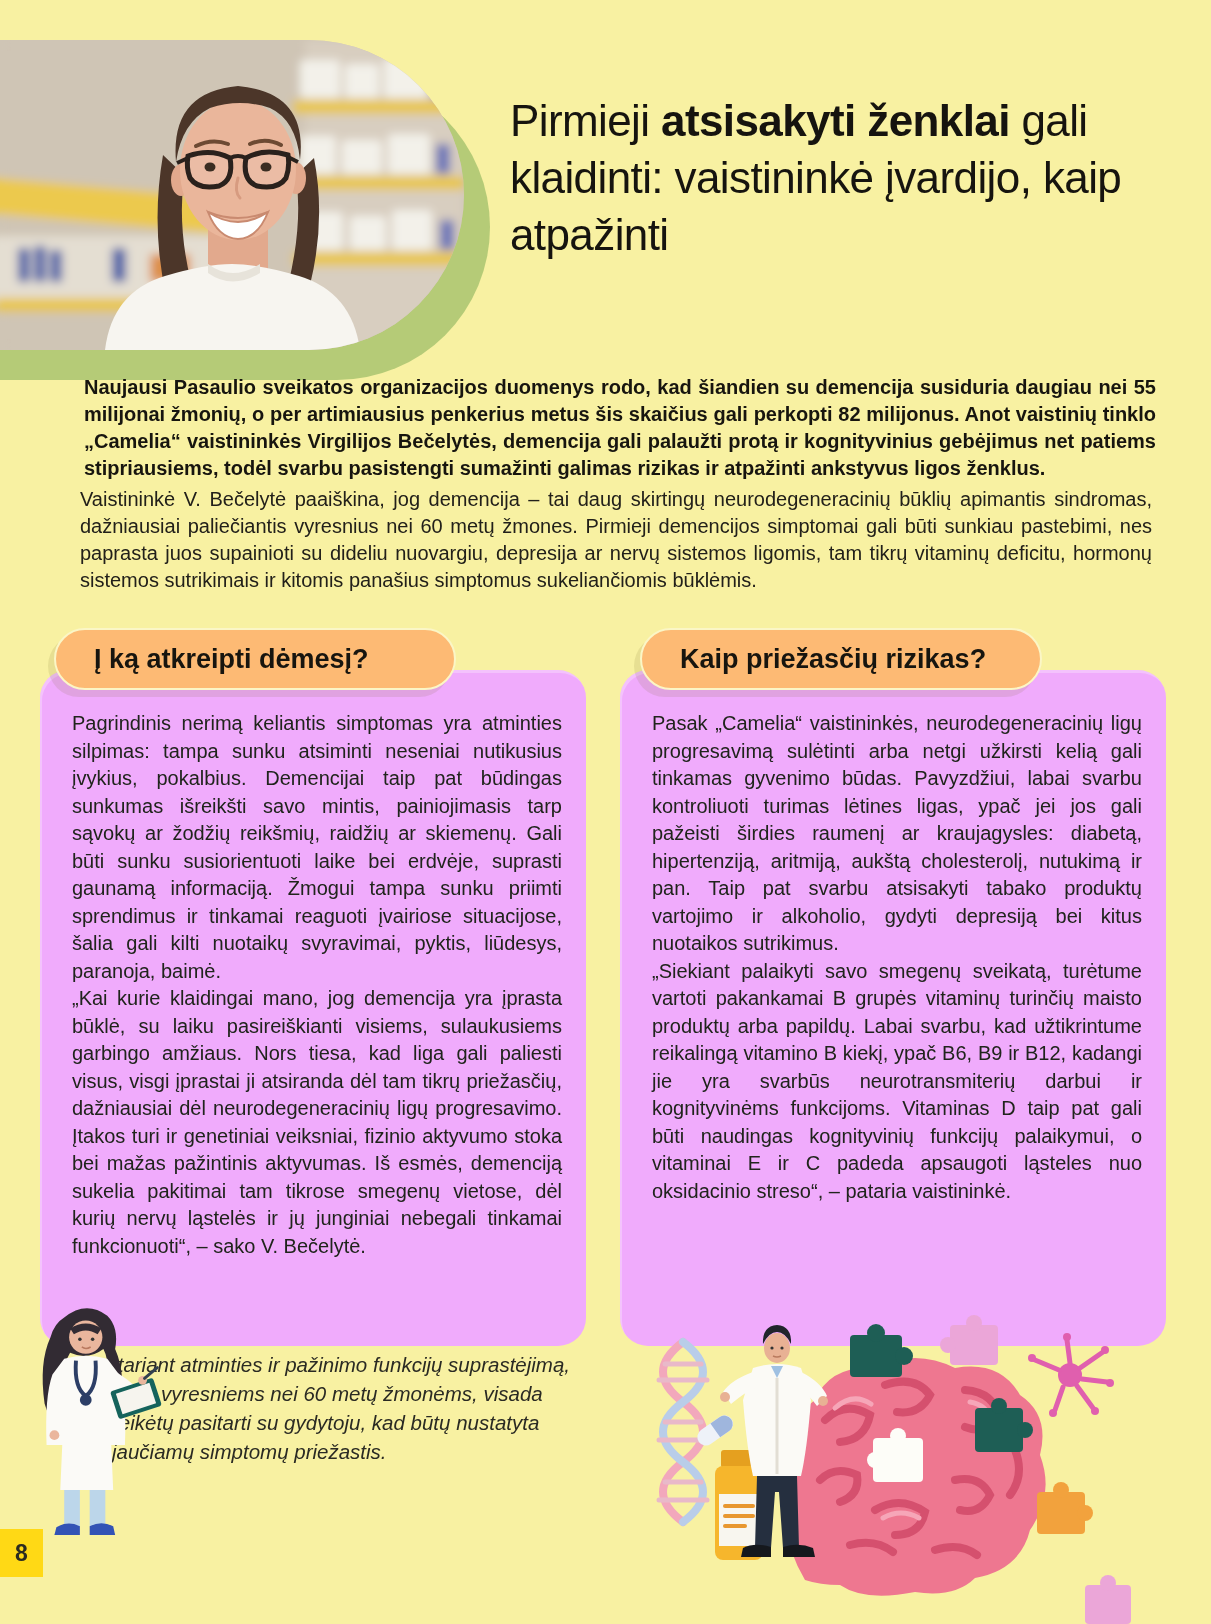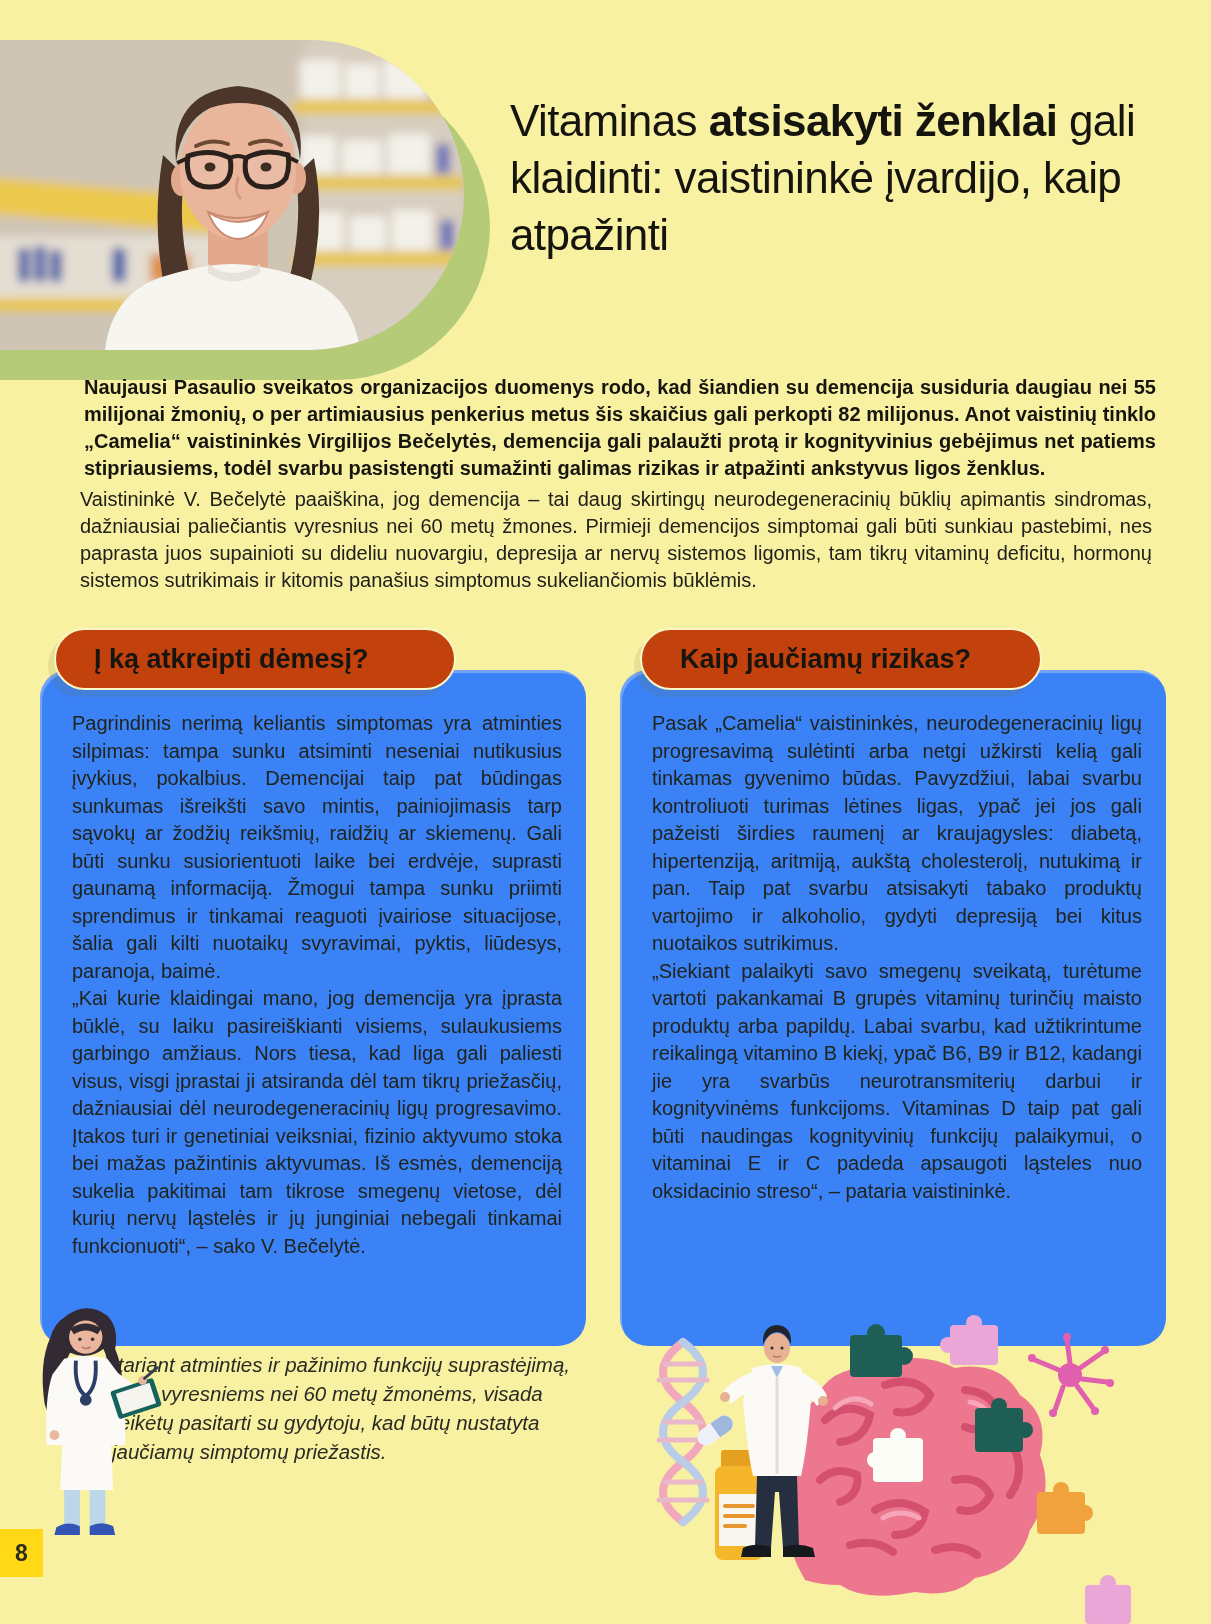--- a/index.html
+++ b/index.html
@@ -26,31 +26,31 @@
   .lead {
     position:absolute; left:72px; top:362px; width:1072px; margin:12px;
     font-size:20px; font-weight:700; line-height:27px; text-align:justify; color:#17150f;
   }
   .body-par {
     position:absolute; left:72px; top:478px; width:1072px; margin:8px;
     font-size:20px; line-height:27px; text-align:justify; color:#22201a;
   }
   .box {
     position:absolute; top:670px; width:546px; height:676px;
-    background:#3b82f6; border-radius:28px;
+    background:#f0abfc; border-radius:28px;
     box-shadow: inset 2px 3px 0 rgba(255,255,255,0.28);
     z-index:1;
   }
   .box.bleft  { left:40px; }
   .box.bright { left:620px; }
   .box-text { position:absolute; left:32px; right:24px; top:40px; }
   .box-text p { margin:0; font-size:20px; line-height:27.5px; text-align:justify; color:#20241c; }
   .pill {
     position:absolute; top:628px; height:62px; min-width:402px; box-sizing:border-box;
-    background:#c2410c; border:2px solid #fbf6c6; border-radius:34px;
+    background:#fdba74; border:2px solid #fbf6c6; border-radius:34px;
     box-shadow:-6px 7px 0 rgba(118,112,40,0.13);
     display:flex; align-items:center; padding:0 38px;
     font-size:27px; font-weight:700; color:#17150f; z-index:3;
   }
   .pill.pleft  { left:54px; }
   .pill.pright { left:640px; }
   .quote {
     position:absolute; left:112px; top:1350px; width:482px; margin:0;
     font-style:italic; font-size:20.5px; line-height:29px; color:#2a2a23;
   }
@@ -129,21 +129,21 @@
       </g>
       <ellipse cx="210" cy="127" rx="5.5" ry="4.5" fill="#3a2d22"></ellipse>
       <ellipse cx="266" cy="127" rx="5.5" ry="4.5" fill="#3a2d22"></ellipse>
       <path d="M238 138 Q234 152 240 158" stroke="#d79b80" stroke-width="3" fill="none" stroke-linecap="round"></path>
       <path d="M208 172 Q238 192 268 172 Q258 198 238 199 Q218 198 208 172 Z" fill="#ffffff" stroke="#c98a70" stroke-width="2"></path>
       <path d="M208 172 Q238 184 268 172" stroke="#c98a70" stroke-width="2" fill="none"></path>
     </g>
   </svg>
 </div>
 
-<h1 class="title"><span>Vitaminas </span><b>atsisakyti ženklai</b><span> gali klaidinti: vaistininkė įvardijo, kaip atpažinti</span></h1>
+<h1 class="title"><span>Pirmieji </span><b>atsisakyti ženklai</b><span> gali klaidinti: vaistininkė įvardijo, kaip atpažinti</span></h1>
 
 <p class="lead">Naujausi Pasaulio sveikatos organizacijos duomenys rodo, kad šiandien su demencija susiduria daugiau nei 55 milijonai žmonių, o per artimiausius penkerius metus šis skaičius gali perkopti 82 milijonus. Anot vaistinių tinklo „Camelia“ vaistininkės Virgilijos Bečelytės, demencija gali palaužti protą ir kognityvinius gebėjimus net patiems stipriausiems, todėl svarbu pasistengti sumažinti galimas rizikas ir atpažinti ankstyvus ligos ženklus.</p>
 <p class="body-par">Vaistininkė V. Bečelytė paaiškina, jog demencija – tai daug skirtingų neurodegeneracinių būklių apimantis sindromas, dažniausiai paliečiantis vyresnius nei 60 metų žmones. Pirmieji demencijos simptomai gali būti sunkiau pastebimi, nes paprasta juos supainioti su dideliu nuovargiu, depresija ar nervų sistemos ligomis, tam tikrų vitaminų deficitu, hormonų sistemos sutrikimais ir kitomis panašius simptomus sukeliančiomis būklėmis.</p>
 
 <div class="box bleft">
   <div class="box-text">
     <p>Pagrindinis nerimą keliantis simptomas yra atminties silpimas: tampa sunku atsiminti neseniai nutikusius įvykius, pokalbius. Demencijai taip pat būdingas sunkumas išreikšti savo mintis, painiojimasis tarp sąvokų ar žodžių reikšmių, raidžių ar skiemenų. Gali būti sunku susiorientuoti laike bei erdvėje, suprasti gaunamą informaciją. Žmogui tampa sunku priimti sprendimus ir tinkamai reaguoti įvairiose situacijose, šalia gali kilti nuotaikų svyravimai, pyktis, liūdesys, paranoja, baimė.</p>
     <p>„Kai kurie klaidingai mano, jog demencija yra įprasta būklė, su laiku pasireiškianti visiems, sulaukusiems garbingo amžiaus. Nors tiesa, kad liga gali paliesti visus, visgi įprastai ji atsiranda dėl tam tikrų priežasčių, dažniausiai dėl neurodegeneracinių ligų progresavimo. Įtakos turi ir genetiniai veiksniai, fizinio aktyvumo stoka bei mažas pažintinis aktyvumas. Iš esmės, demenciją sukelia pakitimai tam tikrose smegenų vietose, dėl kurių nervų ląstelės ir jų junginiai nebegali tinkamai funkcionuoti“, – sako V. Bečelytė.</p>
   </div>
 </div>
@@ -151,21 +151,21 @@
   <span>Į ką atkreipti dėmesį?</span>
 </div>
 
 <div class="box bright">
   <div class="box-text">
     <p>Pasak „Camelia“ vaistininkės, neurodegeneracinių ligų progresavimą sulėtinti arba netgi užkirsti kelią gali tinkamas gyvenimo būdas. Pavyzdžiui, labai svarbu kontroliuoti turimas lėtines ligas, ypač jei jos gali pažeisti širdies raumenį ar kraujagysles: diabetą, hipertenziją, aritmiją, aukštą cholesterolį, nutukimą ir pan. Taip pat svarbu atsisakyti tabako produktų vartojimo ir alkoholio, gydyti depresiją bei kitus nuotaikos sutrikimus.</p>
     <p>„Siekiant palaikyti savo smegenų sveikatą, turėtume vartoti pakankamai B grupės vitaminų turinčių maisto produktų arba papildų. Labai svarbu, kad užtikrintume reikalingą vitamino B kiekį, ypač B6, B9 ir B12, kadangi jie yra svarbūs neurotransmiterių darbui ir kognityvinėms funkcijoms. Vitaminas D taip pat gali būti naudingas kognityvinių funkcijų palaikymui, o vitaminai E ir C padeda apsaugoti ląsteles nuo oksidacinio streso“, – pataria vaistininkė.</p>
   </div>
 </div>
 <div class="pill pright">
-  <span>Kaip jaučiamų rizikas?</span>
+  <span>Kaip priežasčių rizikas?</span>
 </div>
 
 <p class="quote">Įtariant atminties ir pažinimo funkcijų suprastėjimą, ypač vyresniems nei 60 metų žmonėms, visada reikėtų pasitarti su gydytoju, kad būtų nustatyta jaučiamų simptomų priežastis.</p>
 
 <div class="pagenum">
   <span>8</span>
 </div>
 
 <svg class="illu-left" viewBox="0 0 165 245">
   <path d="M48 20 Q70 2 92 18 Q104 30 100 52 Q112 80 104 112 Q96 132 86 120 Q98 70 88 52 Q72 64 54 56 Q40 80 46 118 Q34 130 28 108 Q22 66 34 40 Q38 26 48 20 Z" fill="#322b33"></path>

